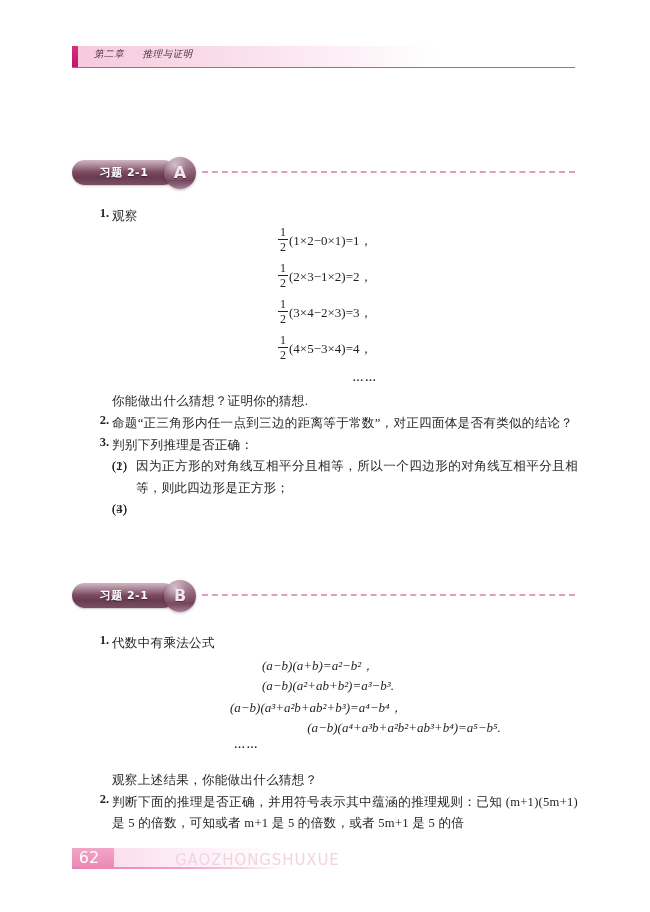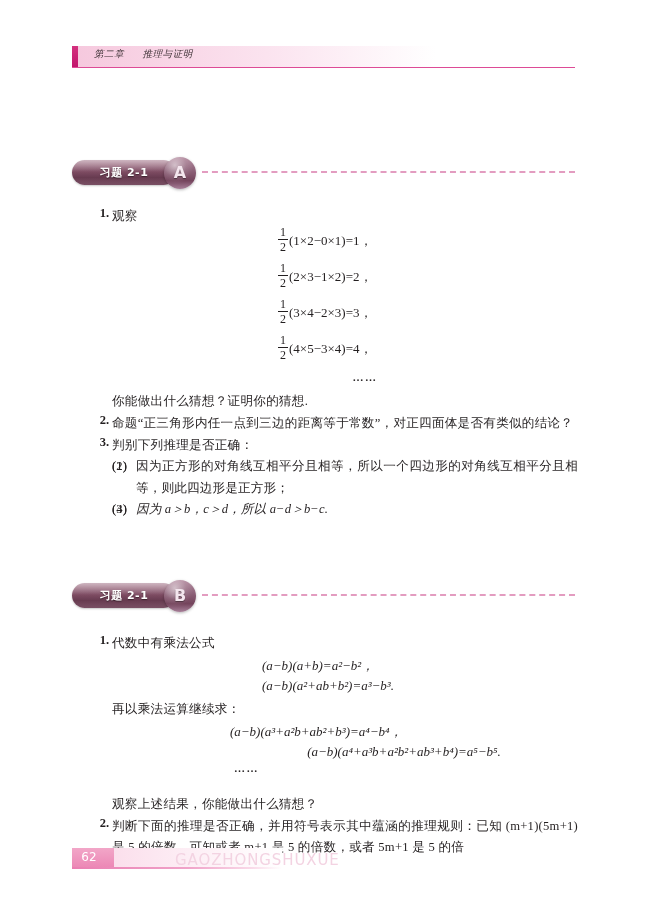--- a/index.html
+++ b/index.html
@@ -239,21 +239,21 @@
   }
   .footer-pagenum {
     position: absolute;
     left: 0;
     top: 0;
     width: 34px;
     height: 19px;
     line-height: 19px;
     text-align: center;
     font-family: "DejaVu Sans", sans-serif;
-    font-size: 12px;
+    font-size: 16px;
     color: #ffffff;
   }
   .footer-fade {
     position: absolute;
     left: 42px;
     top: 0;
     width: 168px;
     height: 19px;
     background: linear-gradient(90deg, #fbdfec 0%, #fdeef5 45%, #ffffff 100%);
   }
@@ -351,21 +351,20 @@
     </div>
     <div class="sub">
       <span class="lbl">(2)</span>
       <span>因为正方形的对角线互相平分且相等，所以一个四边形的对角线互相平分且相等，则此四边形是正方形；</span>
     </div>
     <div class="sub">
       <span class="lbl">(3)</span>
     </div>
     <div class="sub">
       <span class="lbl">(4)</span>
-      <span class="math">因为 a＞b，c＞d，所以 a−d＞b−c.</span>
     </div>
   </div>
 </div>
 
 <div class="section-banner" style="top:583px;">
   <div class="banner-pill"></div>
   <div class="banner-pill-text">习题 2-1</div>
   <div class="banner-badge square"></div>
   <div class="banner-badge-text" style="left:92px; top:-3px;">B</div>
   <div class="banner-dash"></div>
@@ -373,21 +372,20 @@
 
 <div class="qlist" style="top:633px;">
 
   <div class="qitem">
     <span class="qnum">1.</span>
     <div class="qtext">代数中有乘法公式</div>
 
     <div class="eqline math" style="padding-left:150px; margin-top:2px;">(a−b)(a+b)=a²−b²，</div>
     <div class="eqline math" style="padding-left:150px;">(a−b)(a²+ab+b²)=a³−b³.</div>
 
-    <div class="qtext" style="margin-top:3px;">再以乘法运算继续求：</div>
 
     <div class="eqline math" style="padding-left:118px; margin-top:2px;">(a−b)(a³+a²b+ab²+b³)=a⁴−b⁴，</div>
     <div class="eqline math" style="padding-left:118px;text-align:center;">(a−b)(a⁴+a³b+a²b²+ab³+b⁴)=a⁵−b⁵.</div>
 
     <div class="dots" style="padding-left:122px; height:17px;">……</div>
 
     <div class="qtext" style="margin-top:15px;">观察上述结果，你能做出什么猜想？</div>
   </div>
 
   <div class="qitem">

